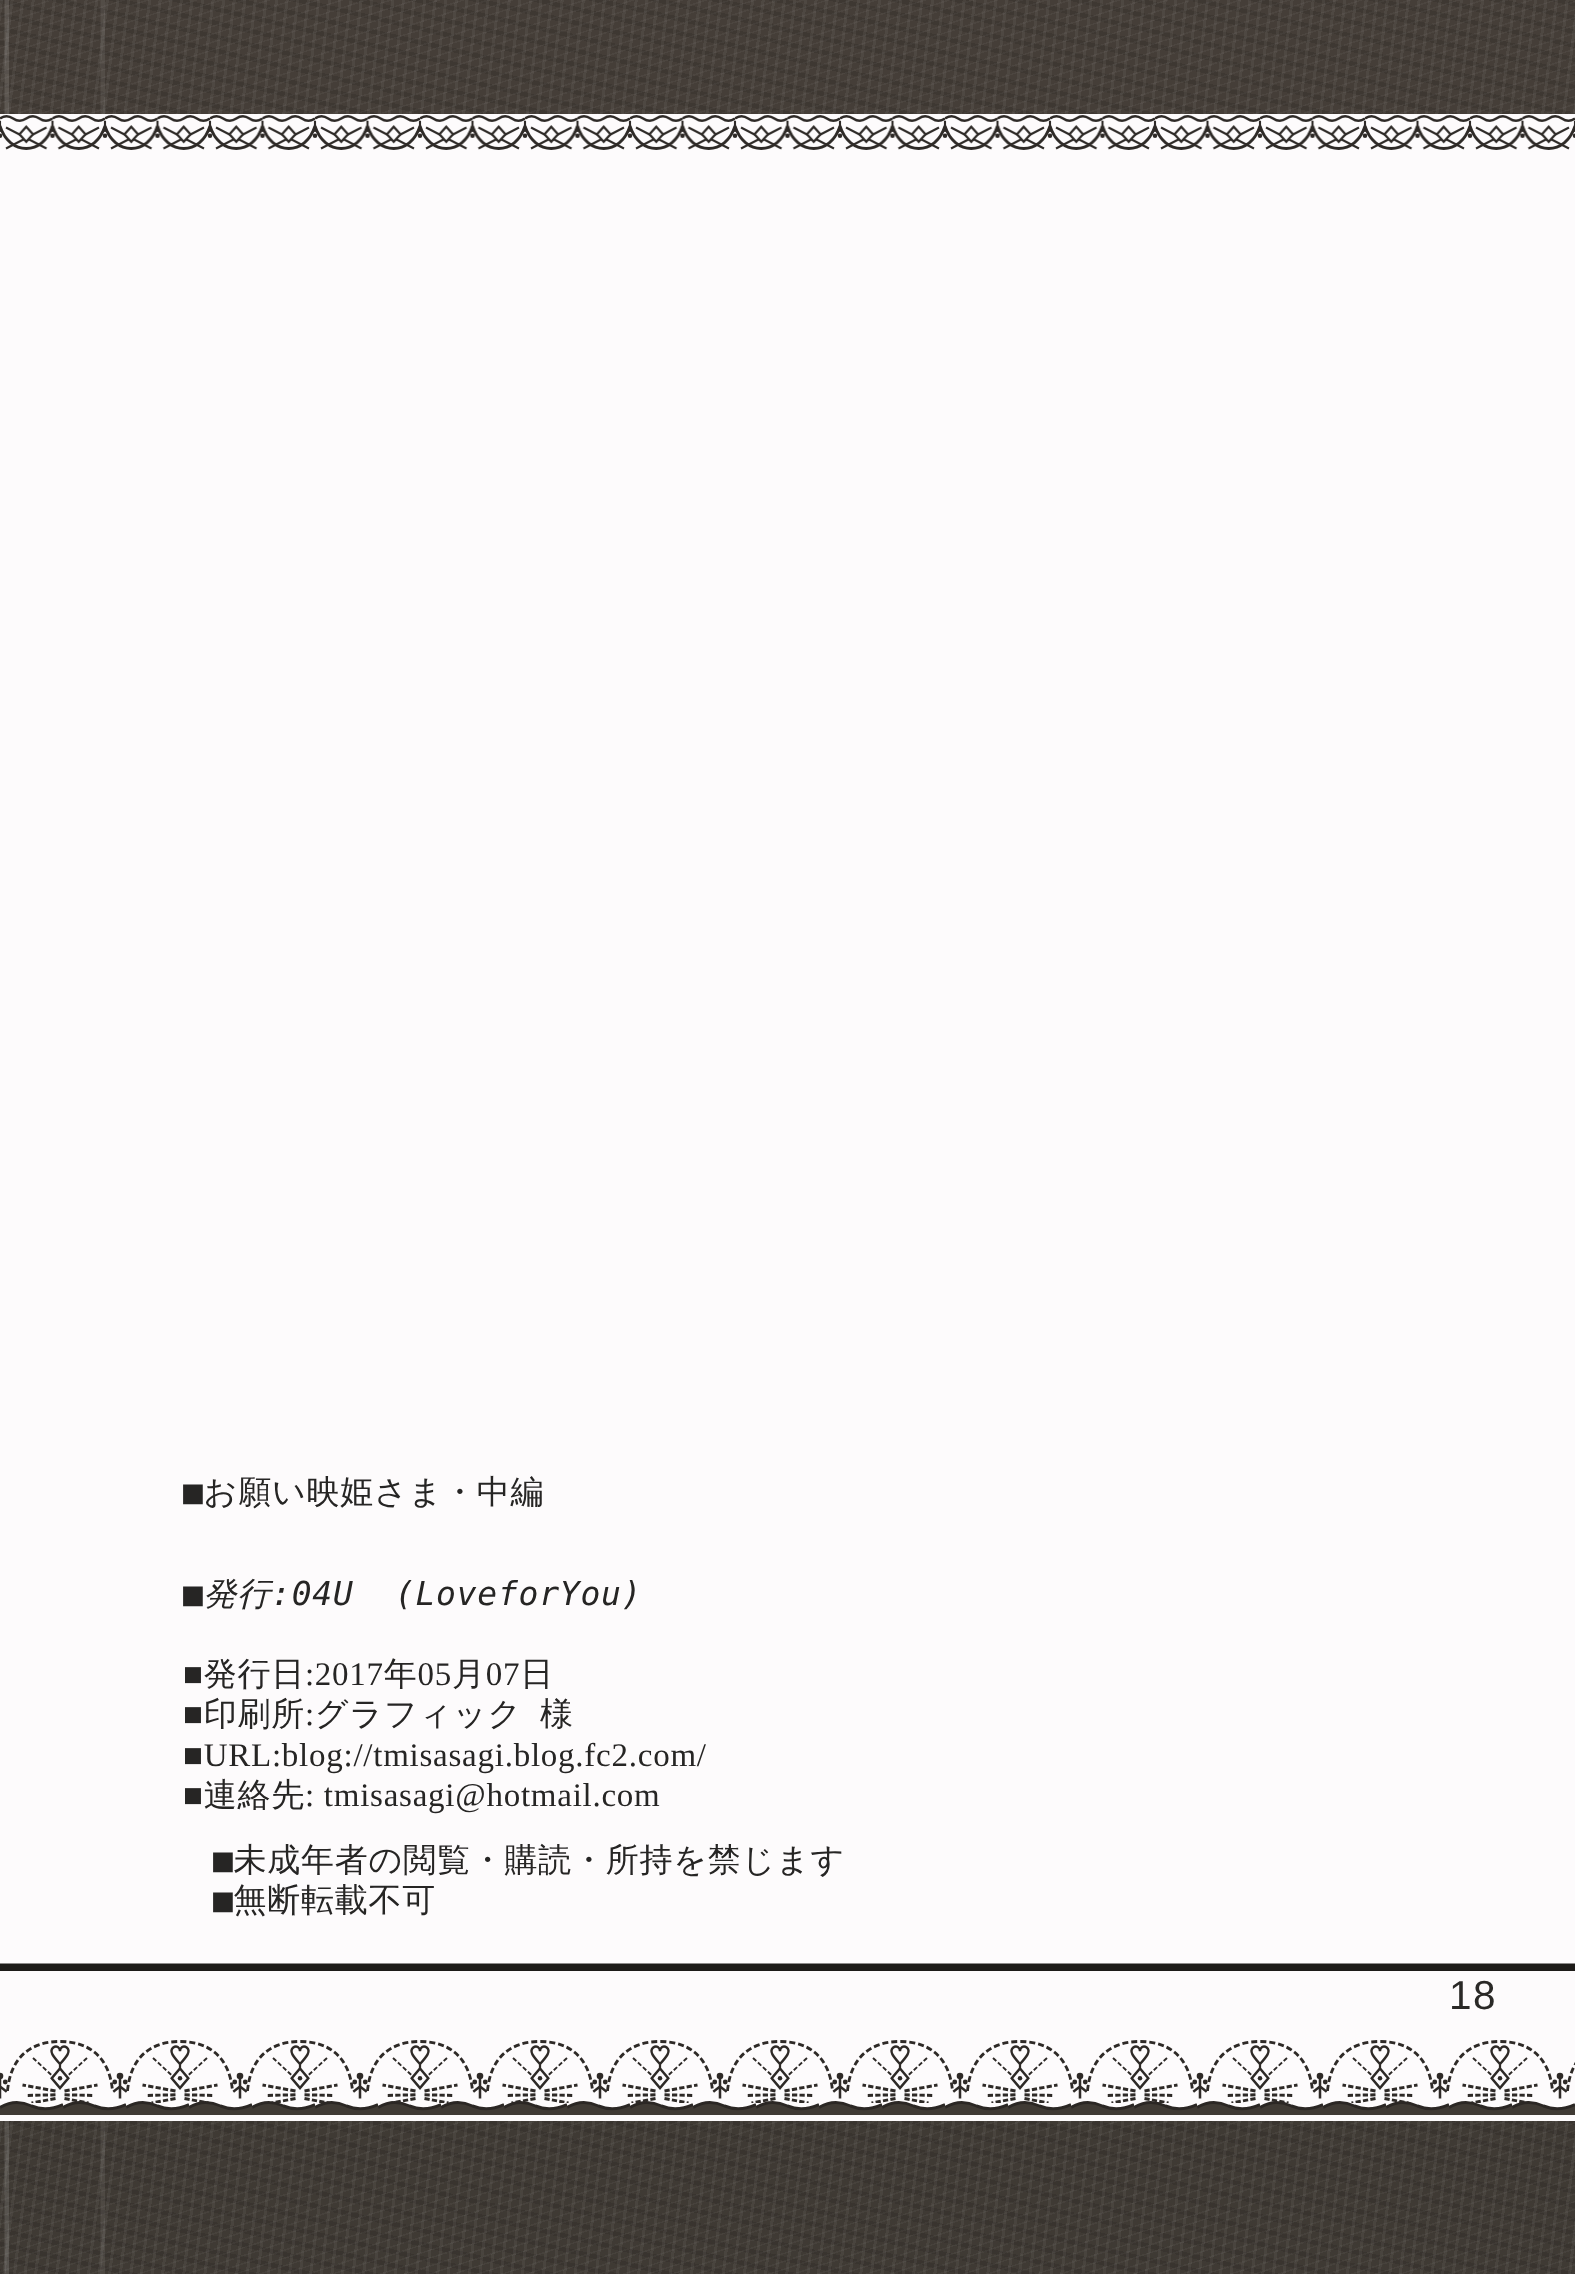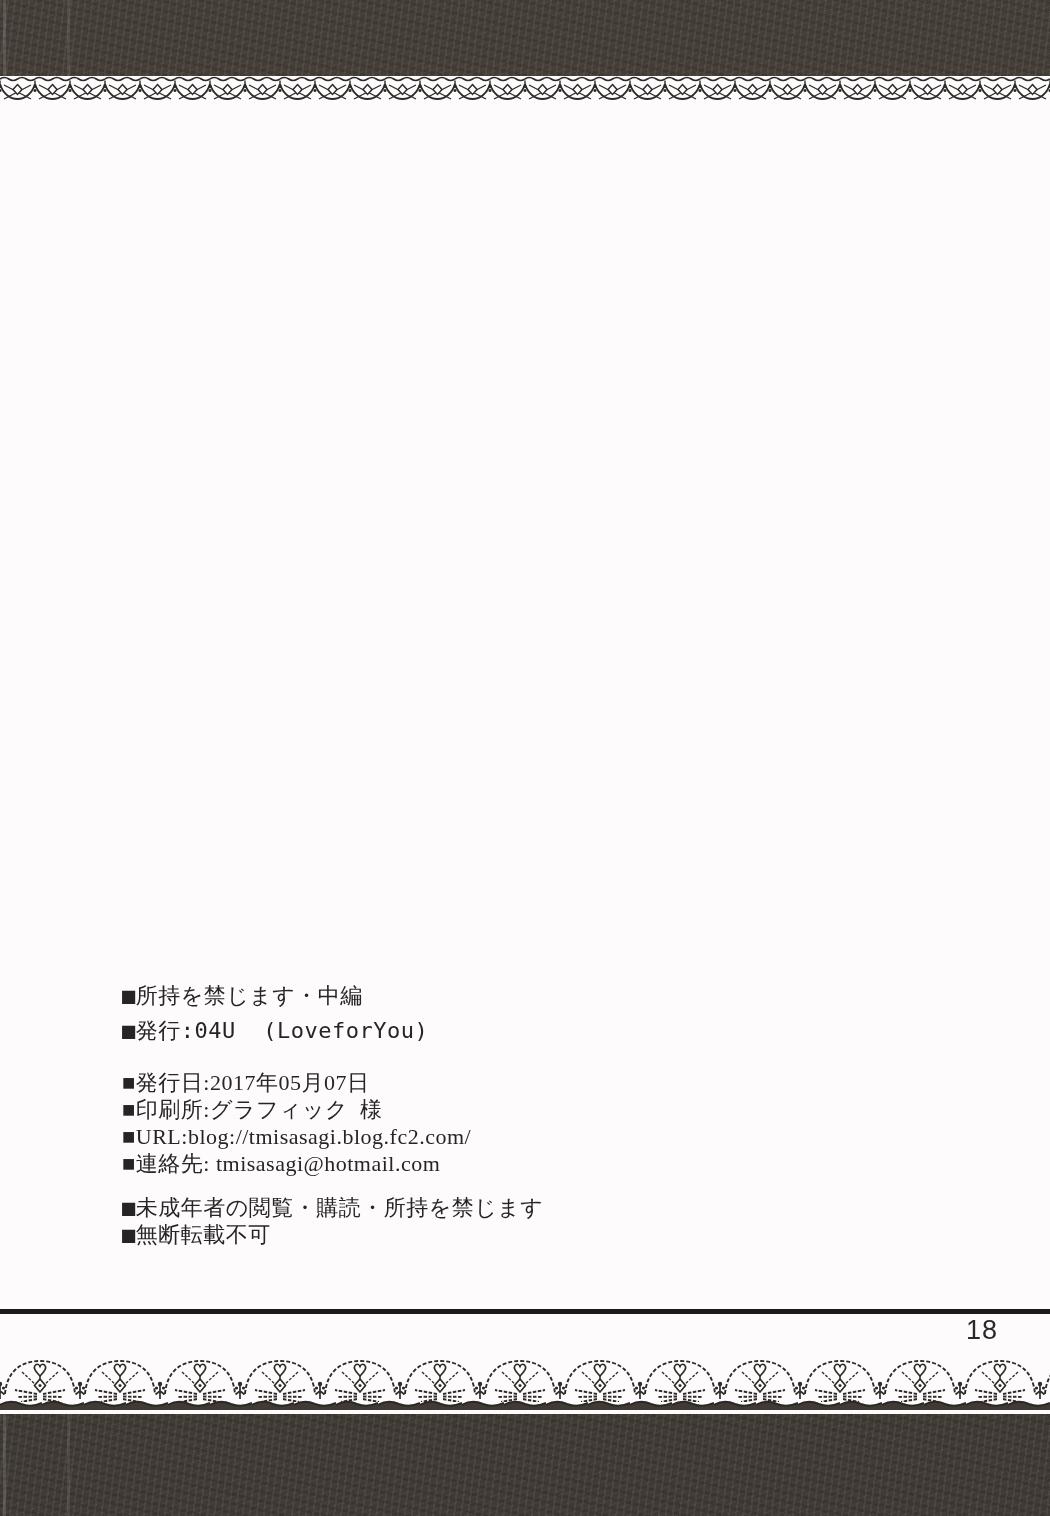--- a/index.html
+++ b/index.html
@@ -31,23 +31,23 @@
   .colophon{
     position:absolute;left:122px;top:982px;width:820px;
     color:#262524;
   }
   .col-line{
     font-size:22px;line-height:27px;
     white-space:pre;
     letter-spacing:0.5px;
   }
   .col-title{line-height:28px;}
-  .col-circle{line-height:28px;margin-top:7px;}
+  .col-circle{line-height:28px;margin-top:40px;font-style:italic;}
   .col-details{margin-top:24px;font-family:Liberation Serif, serif;}
-  .col-notices{margin-top:17px;}
+  .col-notices{margin-top:17px;margin-left:20px;}
   
   .rule{
     position:absolute;left:0;top:1309px;width:1050px;height:5px;
     background:#1d1b19;
   }
   .page-number{
     position:absolute;left:966px;top:1315px;
     font-family:Liberation Sans, sans-serif;
     font-size:27px;line-height:30px;color:#2a2927;
     letter-spacing:1px;
@@ -74,21 +74,21 @@
         <circle cx="0" cy="10.5" r="1.5" fill="#2e2a27"></circle>
           <circle cx="0" cy="14.5" r="1.5" fill="#2e2a27"></circle>
         <circle cx="35" cy="10.5" r="1.5" fill="#2e2a27"></circle>
           <circle cx="35" cy="14.5" r="1.5" fill="#2e2a27"></circle>
       </pattern>
     </defs>
     <rect width="1050" height="38" fill="url(#laceTop)"></rect>
   </svg>
 
   <div class="colophon">
-    <div class="col-line col-title">■所持を禁じます・中編</div>
+    <div class="col-line col-title">■お願い映姫さま・中編</div>
     <div class="col-line col-circle">■発行:04U  (LoveforYou)</div>
     <div class="col-details">
       <div class="col-line">■発行日:2017年05月07日</div>
       <div class="col-line">■印刷所:グラフィック  様</div>
       <div class="col-line">■URL:blog://tmisasagi.blog.fc2.com/</div>
       <div class="col-line">■連絡先: tmisasagi@hotmail.com</div>
     </div>
     <div class="col-notices">
       <div class="col-line">■未成年者の閲覧・購読・所持を禁じます</div>
       <div class="col-line">■無断転載不可</div>

